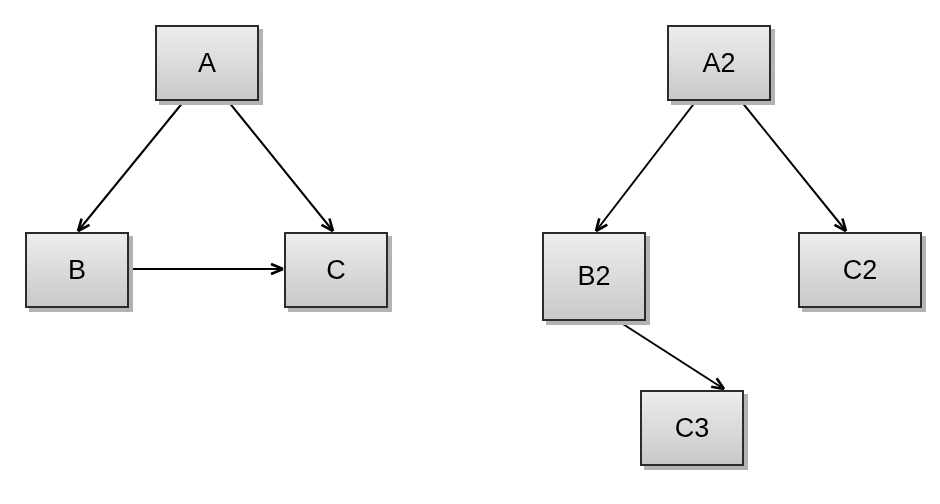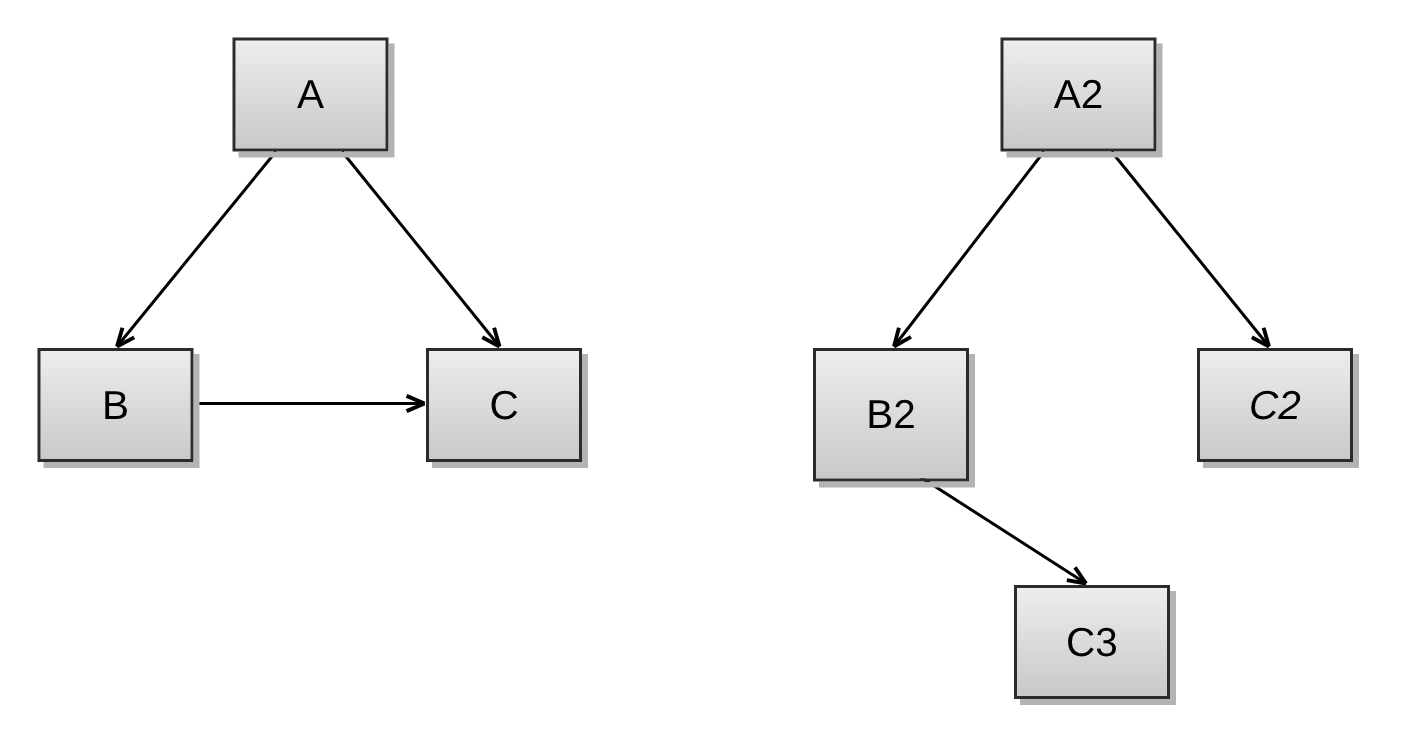--- a/index.html
+++ b/index.html
@@ -89,20 +89,20 @@
       </div>
       <div class="node" style="left: 284px; top: 232px; width: 104px; height: 76px; border-color: rgb(43, 43, 43); background: linear-gradient(rgb(237, 237, 237) 0%, rgb(201, 201, 201) 100%); box-shadow: rgb(179, 179, 179) 4px 4px 0px 0px;">
         <span class="node-label" style="color: rgb(0, 0, 0);">C</span>
       </div>
       <div class="node" style="left: 667px; top: 25px; width: 104px; height: 76px; border-color: rgb(43, 43, 43); background: linear-gradient(rgb(237, 237, 237) 0%, rgb(201, 201, 201) 100%); box-shadow: rgb(179, 179, 179) 4px 4px 0px 0px;">
         <span class="node-label" style="color: rgb(0, 0, 0);">A2</span>
       </div>
       <div class="node" style="left: 542px; top: 232px; width: 104px; height: 89px; border-color: rgb(43, 43, 43); background: linear-gradient(rgb(237, 237, 237) 0%, rgb(201, 201, 201) 100%); box-shadow: rgb(179, 179, 179) 4px 4px 0px 0px;">
         <span class="node-label" style="color: rgb(0, 0, 0);">B2</span>
       </div>
-      <div class="node" style="left: 798px; top: 232px; width: 104px; height: 76px; border-color: rgb(43, 43, 43); background: linear-gradient(rgb(237, 237, 237) 0%, rgb(201, 201, 201) 100%); box-shadow: rgb(179, 179, 179) 4px 4px 0px 0px; font-style: italic;">
+      <div class="node" style="left: 798px; top: 232px; width: 124px; height: 76px; border-color: rgb(43, 43, 43); background: linear-gradient(rgb(237, 237, 237) 0%, rgb(201, 201, 201) 100%); box-shadow: rgb(179, 179, 179) 4px 4px 0px 0px;">
         <span class="node-label" style="color: rgb(0, 0, 0);">C2</span>
       </div>
-      <div class="node" style="left: 676px; top: 390px; width: 104px; height: 76px; border-color: rgb(43, 43, 43); background: linear-gradient(rgb(237, 237, 237) 0%, rgb(201, 201, 201) 100%); box-shadow: rgb(179, 179, 179) 4px 4px 0px 0px;">
+      <div class="node" style="left: 640px; top: 390px; width: 104px; height: 76px; border-color: rgb(43, 43, 43); background: linear-gradient(rgb(237, 237, 237) 0%, rgb(201, 201, 201) 100%); box-shadow: rgb(179, 179, 179) 4px 4px 0px 0px;">
         <span class="node-label" style="color: rgb(0, 0, 0);">C3</span>
       </div>
     </div>
 </div>
 
 </body></html>

